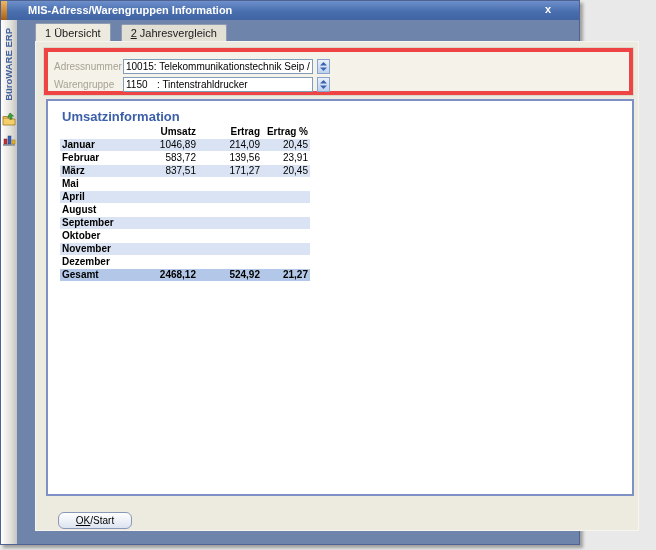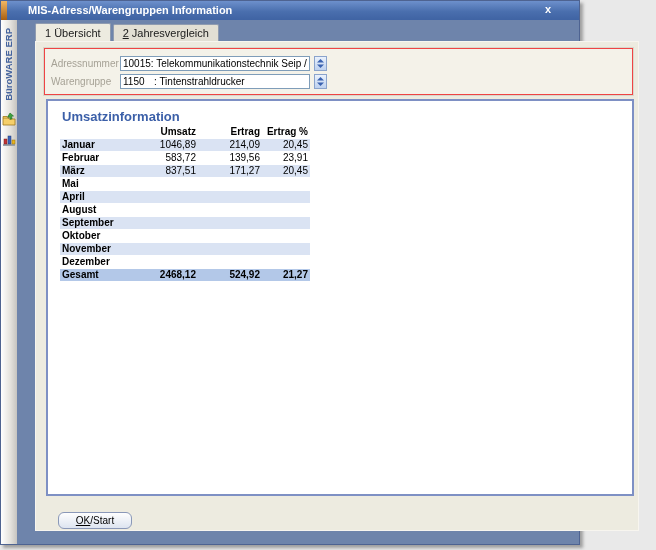--- a/index.html
+++ b/index.html
@@ -24,31 +24,31 @@
   .brand-vertical { position:absolute; top:8px; left:2px; writing-mode:vertical-rl; transform:rotate(180deg);
              font-size:9.5px; font-weight:bold; color:#44639e; white-space:nowrap; }
   .side-icon { position:absolute; left:1px; width:14px; height:14px; cursor:pointer; }
   .side-icon.i1 { top:92px; }
   .side-icon.i2 { top:113px; }
 
   
   .tabs { position:absolute; left:34px; top:23px; display:flex; z-index:6; }
   .tab { height:17px; padding:2px 9px 0 9px; font-size:11px; color:#1a1a1a; white-space:nowrap;
          background:#e2dfd4; border:1px solid #8f9bb0; border-bottom:none;
-         border-radius:2px 2px 0 0; margin-right:2px; cursor:pointer; }
+         border-radius:2px 2px 0 0; margin-right:10px; cursor:pointer; }
   .tab.active { background:#edebe0; height:18px; margin-top:-1px; padding-top:3px; }
   .u { text-decoration:underline; }
 
   
   .content-panel { position:absolute; left:34px; top:40px; width:604px; height:490px;
                    background:#edebe0; border:1px solid #f7f5ef; z-index:5; }
 
   
   .groupbox { position:absolute; left:8px; top:6px; width:589px; height:47px;
-              background:#f4f2e9; border:1px solid #ef4444; box-shadow:0 0 0 1px rgba(195,191,178,.45); }
+              background:#f4f2e9; border:4px solid #ef4444; box-shadow:0 0 0 1px rgba(195,191,178,.45); }
   .form-row { position:absolute; left:6px; height:16px; display:flex; align-items:center; }
   .form-row.r1 { top:6px; }
   .form-row.r2 { top:24px; }
   .form-label { width:69px; font-size:10px; color:#a6a296; }
   .field { width:190px; height:15px; border:1px solid #7f9db9; background:#ffffff;
            font-size:10px; line-height:13px; padding:0 2px; white-space:nowrap; overflow:hidden; }
   .field.centered { text-align:center; }
   .wg-code { display:inline-block; width:31px; }
   .spinner { width:13px; height:15px; margin-left:4px; border:1px solid #8aa3cc; cursor:pointer;
              background:linear-gradient(180deg,#eaf1fc,#bdd1ef); display:flex; align-items:center; justify-content:center; }

